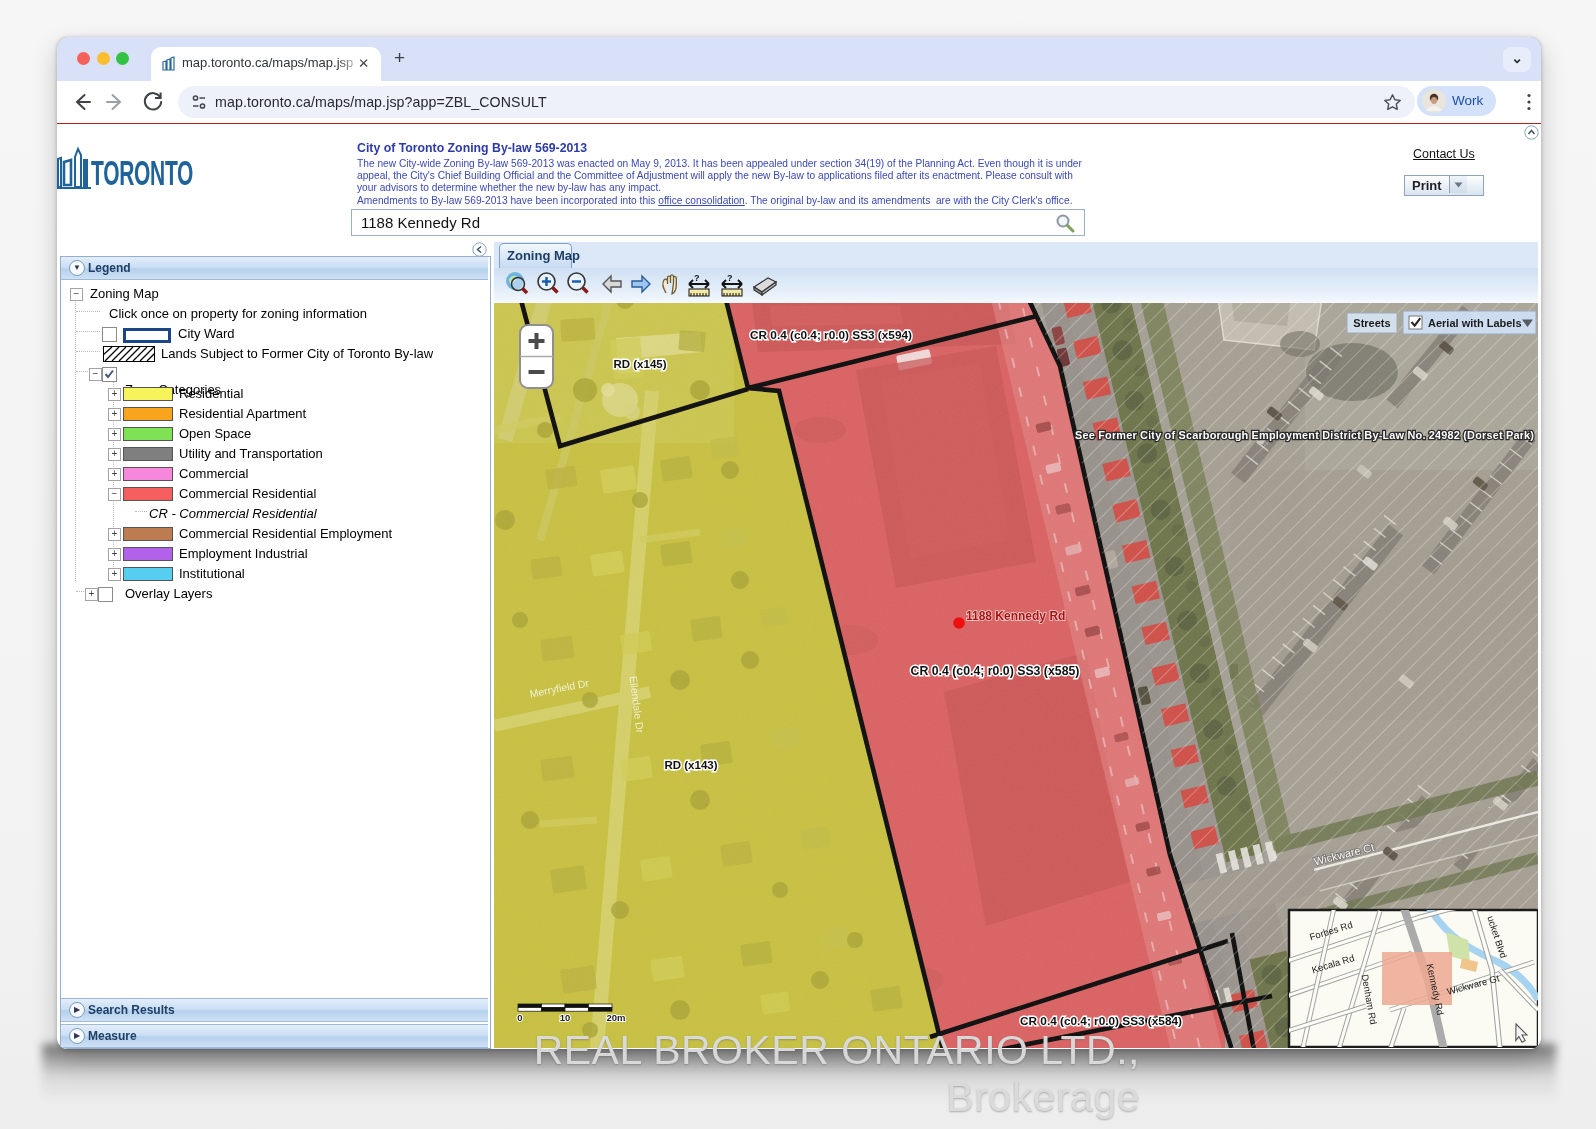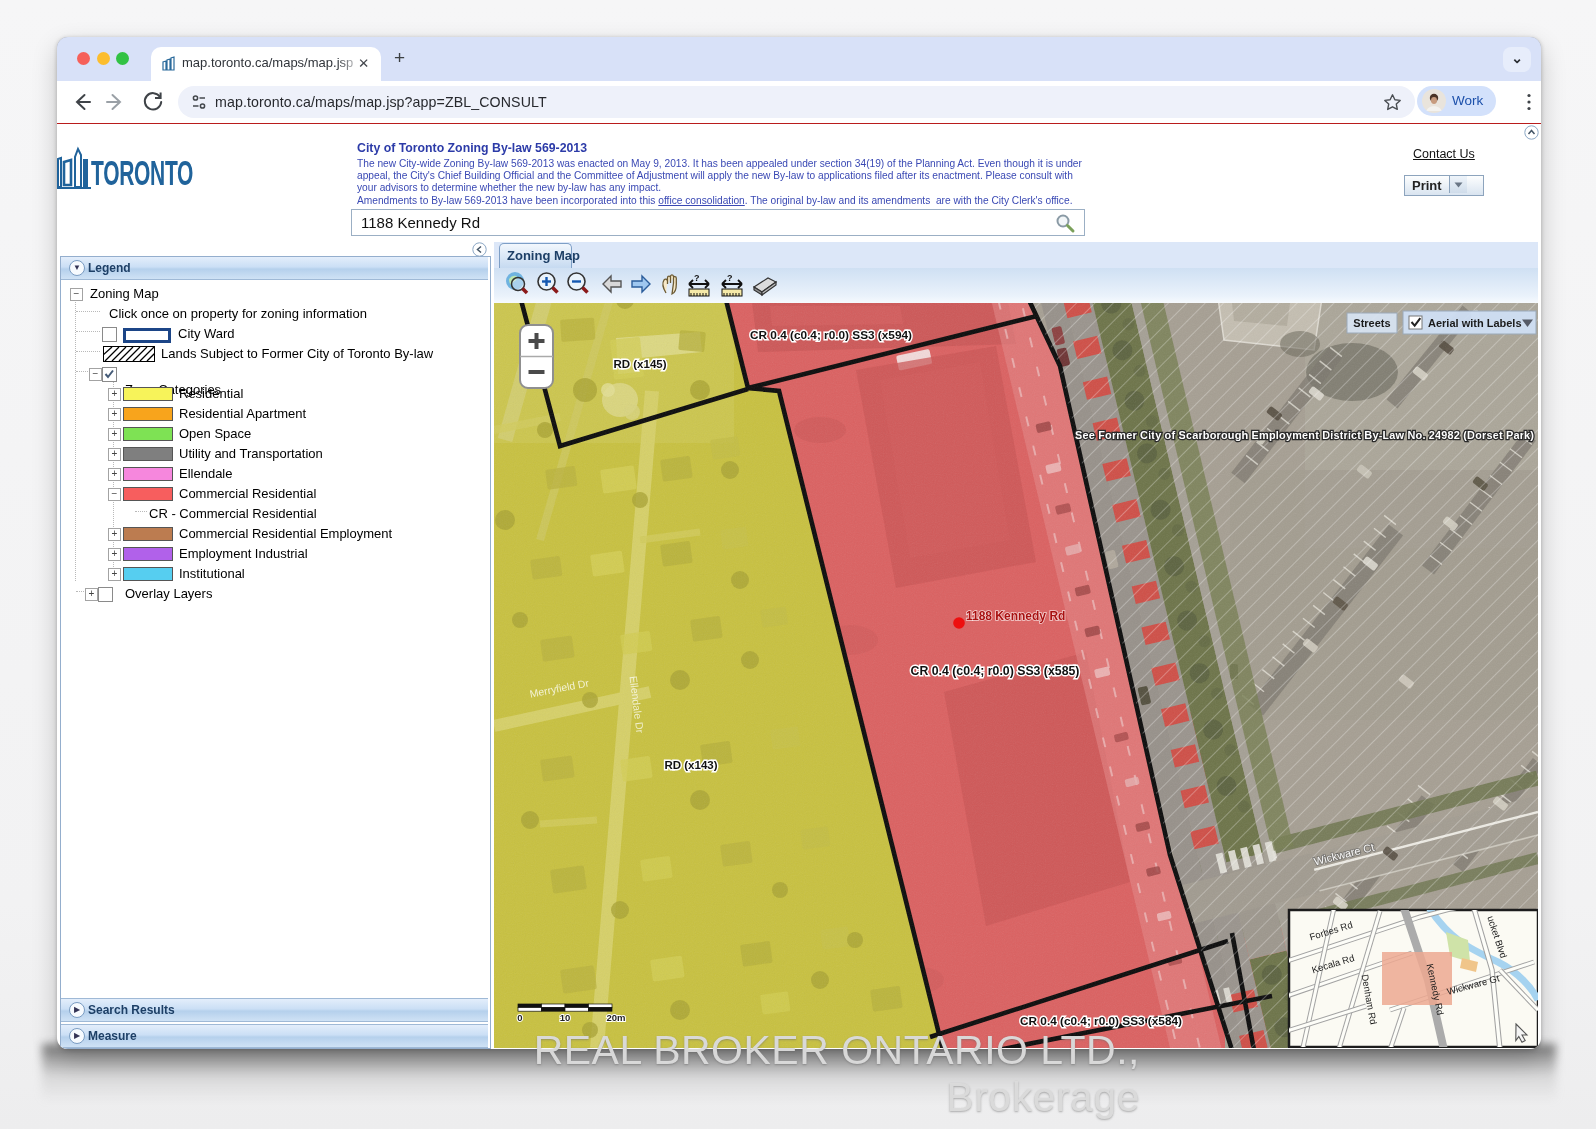--- a/index.html
+++ b/index.html
@@ -242,29 +242,29 @@
             <span style="position:absolute;left:118px;top:0px;">Open Space</span>
           </div>
         <div class="trow" style="top:165px;">
             <div class="pm" style="left:47px;top:2px;">+</div>
             <div class="sw" style="left:62px;top:1px;background:#7f7f7f;"></div>
             <span style="position:absolute;left:118px;top:0px;">Utility and Transportation</span>
           </div>
         <div class="trow" style="top:185px;">
             <div class="pm" style="left:47px;top:2px;">+</div>
             <div class="sw" style="left:62px;top:1px;background:#f687dd;"></div>
-            <span style="position:absolute;left:118px;top:0px;">Ellendale</span>
+            <span style="position:absolute;left:118px;top:0px;">Commercial</span>
           </div>
         <div class="trow" style="top:205px;">
             <div class="pm" style="left:47px;top:2px;">−</div>
             <div class="sw" style="left:62px;top:1px;background:#f75e5e;"></div>
             <span style="position:absolute;left:118px;top:0px;">Commercial Residential</span>
           </div>
         <div class="trow" style="top:225px;">
-            <span style="position:absolute;left:88px;top:0px;">CR - Commercial Residential</span>
+            <span style="position:absolute;left:88px;top:0px;font-style:italic;">CR - Commercial Residential</span>
           </div>
         <div class="trow" style="top:245px;">
             <div class="pm" style="left:47px;top:2px;">+</div>
             <div class="sw" style="left:62px;top:1px;background:#bc7c50;"></div>
             <span style="position:absolute;left:118px;top:0px;">Commercial Residential Employment</span>
           </div>
         <div class="trow" style="top:265px;">
             <div class="pm" style="left:47px;top:2px;">+</div>
             <div class="sw" style="left:62px;top:1px;background:#b161ea;"></div>
             <span style="position:absolute;left:118px;top:0px;">Employment Industrial</span>

